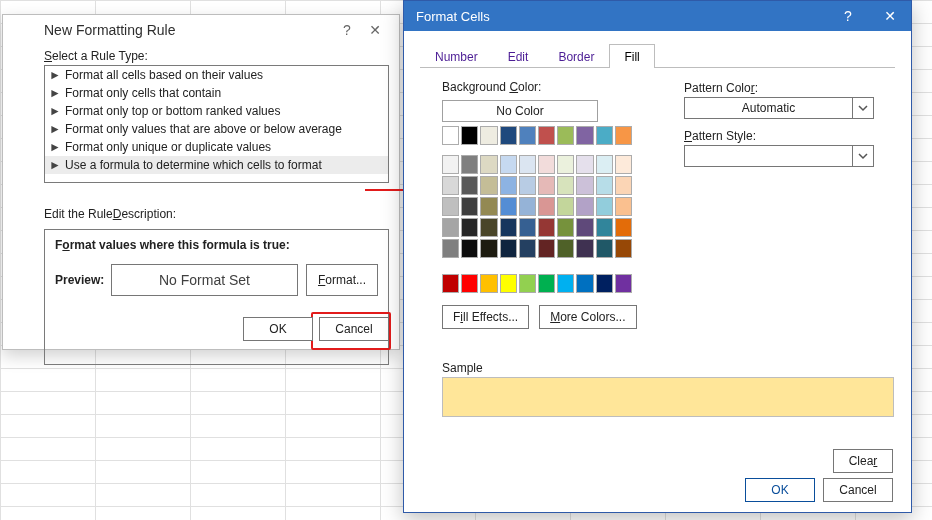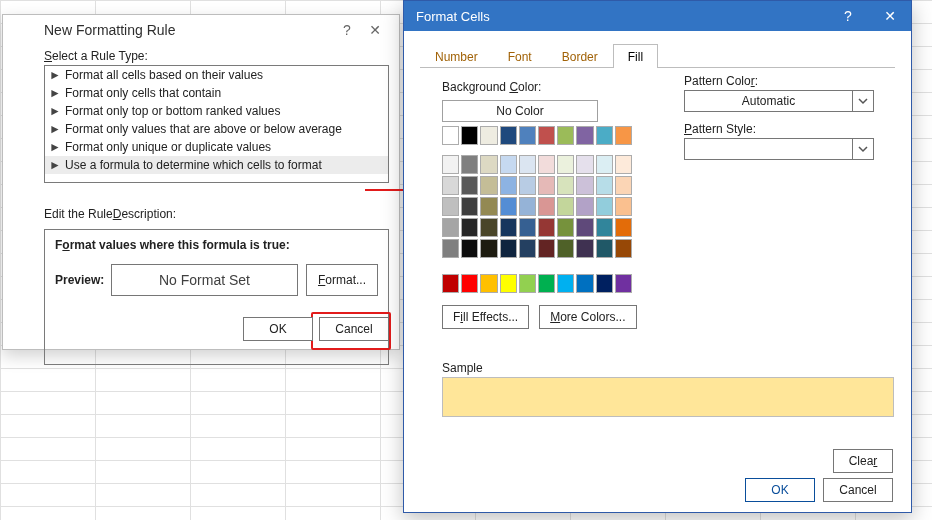--- a/index.html
+++ b/index.html
@@ -205,21 +205,21 @@
     height: 24px;
     border-bottom: 1px solid #bdbdbd;
     width: calc(100% - 32px);
   }
   .fc-tabs .tab {
     padding: 0 14px;
     height: 23px;
     display: flex;
     align-items: center;
     font-size: 12px;
-    color: #a16207;
+    color: #4c1d95;
     border: 1px solid transparent;
     border-bottom: none;
     position: relative;
     top: 1px;
   }
   .fc-tabs .tab.active {
     border-color: #bdbdbd;
     background: #fff;
     color: #000;
   }
@@ -248,21 +248,21 @@
   }
   .palette-row .sw {
     width: 17px;
     height: 17px;
     border: 1px solid #acacac;
   }
   .palette-gap { height: 8px; }
   .right-col {
     position: absolute;
     left: 280px;
-    top: 6px;
+    top: 13px;
     width: 200px;
   }
   .drop {
     width: 188px;
     height: 20px;
     border: 1px solid #767676;
     display: flex;
     align-items: center;
     font-size: 12px;
     margin-top: 2px;
@@ -407,21 +407,21 @@
 <div class="fc">
   <div class="fc-title">
     <span>Format Cells</span>
     <span class="spacer"></span>
     <span class="help">?</span>
     <span class="close">✕</span>
   </div>
 
   <div class="fc-tabs" id="fcTabs">
       <div class="tab">Number</div>
-      <div class="tab">Font</div>
+      <div class="tab">Edit</div>
       <div class="tab">Border</div>
       <div class="tab active">Fill</div>
     </div>
 
   <div class="fc-content">
     <div class="bg-label">
       <span>Background </span><span style="text-decoration:underline;">C</span><span>olor:</span>
     </div>
     <div class="no-color-btn">No Color</div>
 

